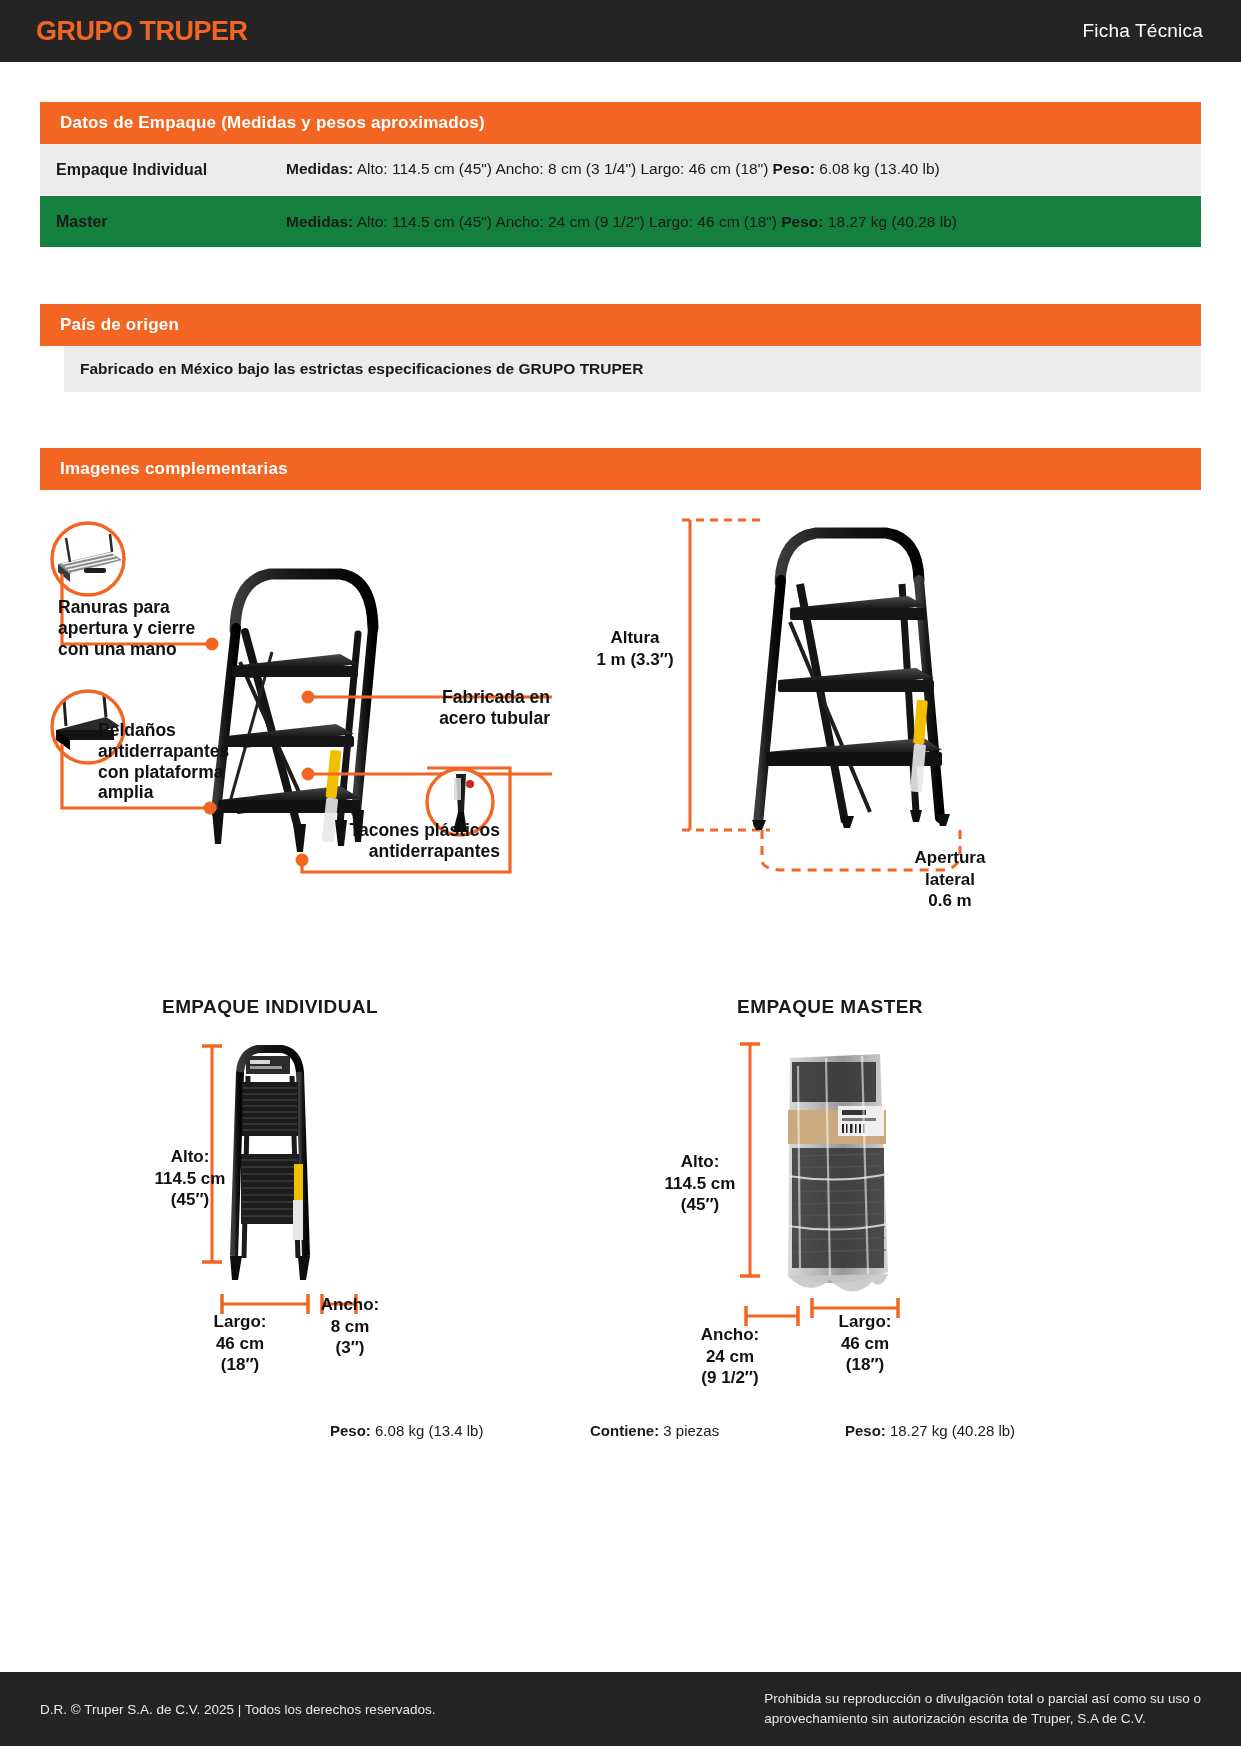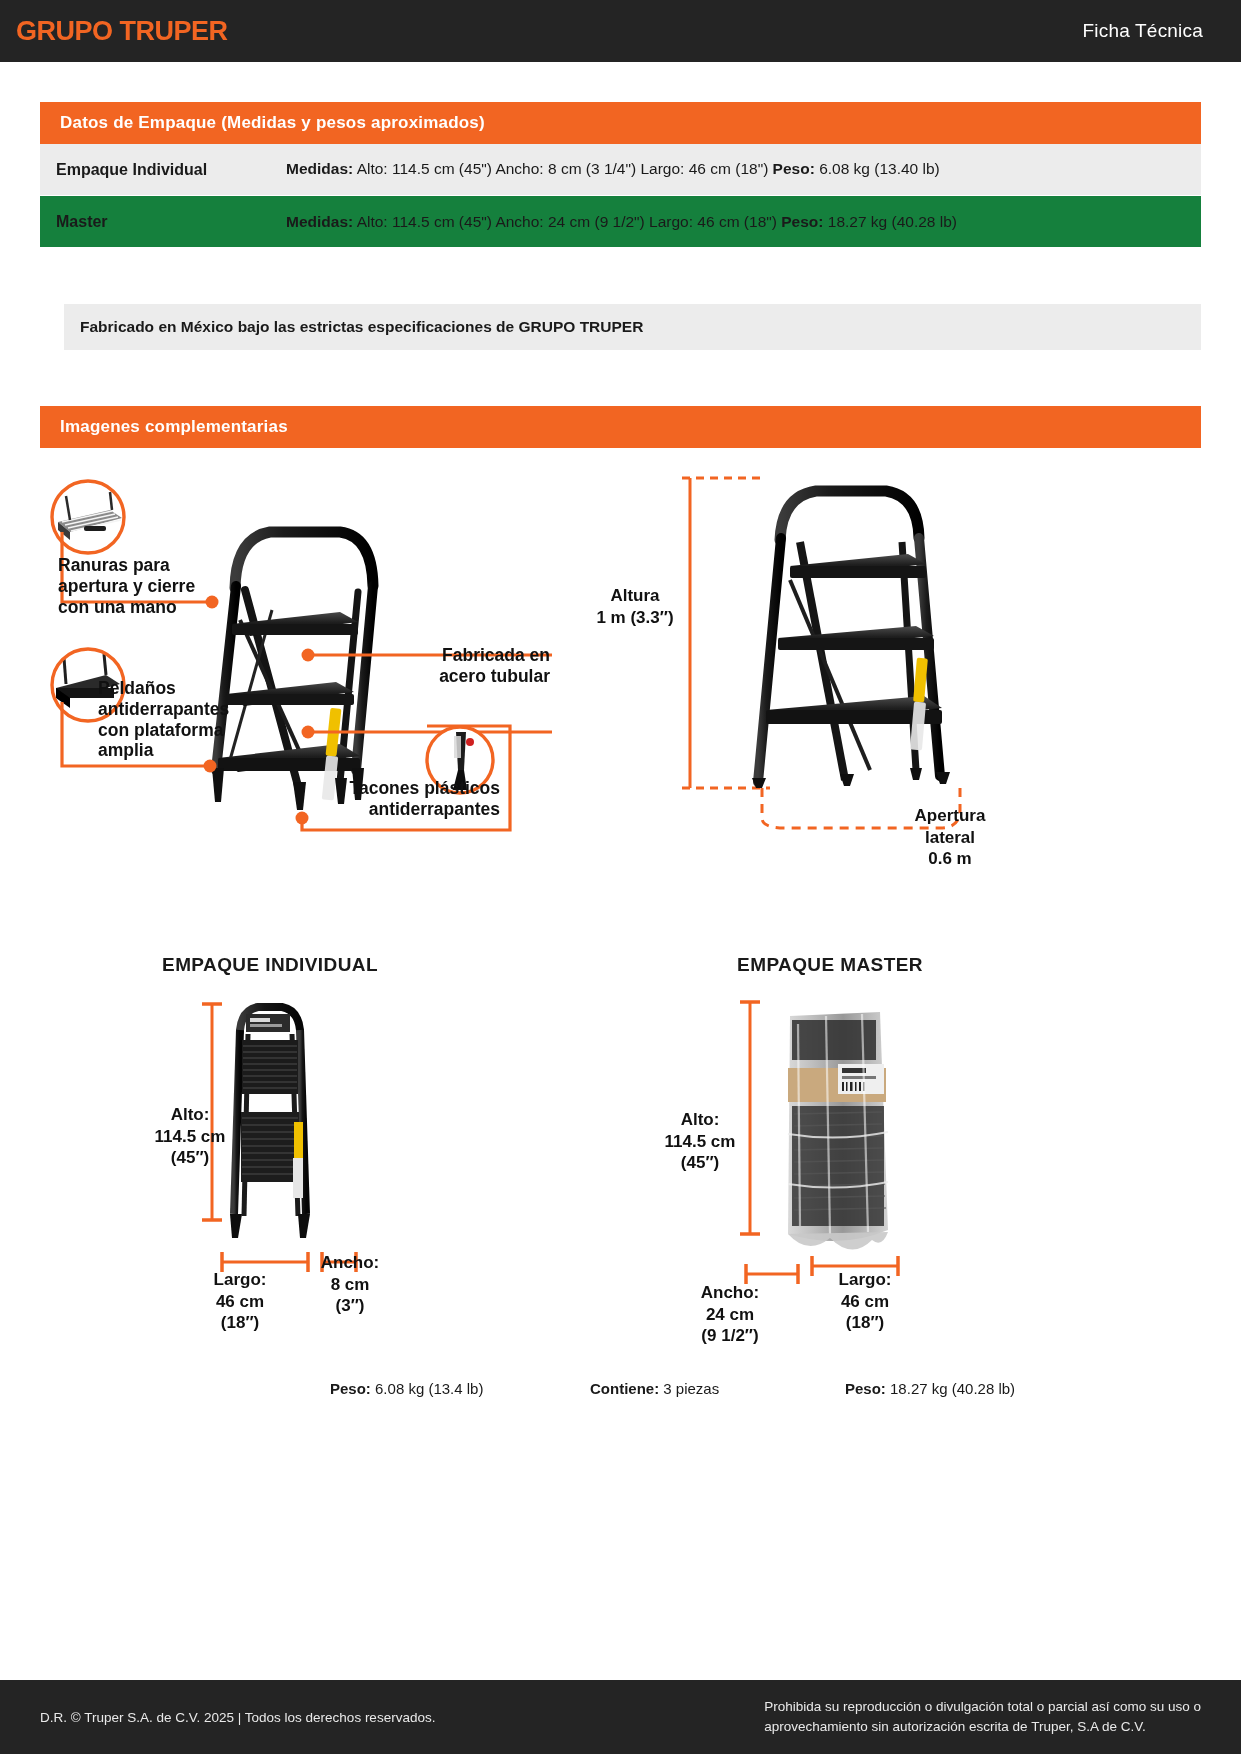--- a/index.html
+++ b/index.html
@@ -13,21 +13,21 @@
   }
   .page { position: relative; width: 1241px; height: 1754px; }
 
   
   .topbar {
     height: 62px;
     background: #242424;
     display: flex;
     align-items: center;
     justify-content: space-between;
-    padding: 0 38px 0 16px;
+    padding: 0 38px 0 36px;
   }
   .logo {
     font-size: 27px;
     font-weight: bold;
     color: #f26522;
     letter-spacing: -0.5px;
     font-family: "Liberation Sans", sans-serif;
   }
   .logo .lg2 { margin-left: 7px; }
   .doc-kind {
@@ -109,21 +109,21 @@
     position: absolute;
     font-size: 15px;
     font-weight: bold;
     margin-top: 44px;
   }
   .pack-meta .val { font-weight: normal; }
 
   
   .footer {
     position: absolute;
-    left: 0; bottom: 0;
+    left: 0; bottom: 8px;
     width: 1241px;
     height: 74px;
     background: #242424;
     color: #e9e9e9;
     display: flex;
     align-items: center;
     justify-content: space-between;
     padding: 0 40px;
     font-size: 13.5px;
   }
@@ -165,20 +165,21 @@
           <span>Alto: 114.5 cm (45") Ancho: 24 cm (9 1/2") Largo: 46 cm (18")</span>
           <b>Peso:</b>
           <span>18.27 kg (40.28 lb)</span>
         </td>
       </tr>
     </tbody>
       </table>
 
     <div class="gap-lg"></div>
 
+    <div class="bar">País de origen</div>
     <div class="origin-box">Fabricado en México bajo las estrictas especificaciones de GRUPO TRUPER</div>
 
     <div class="gap-lg"></div>
 
     <div class="bar">Imagenes complementarias</div>
   </div>
 
   <div class="figs">
 
     <div class="fig-left">

